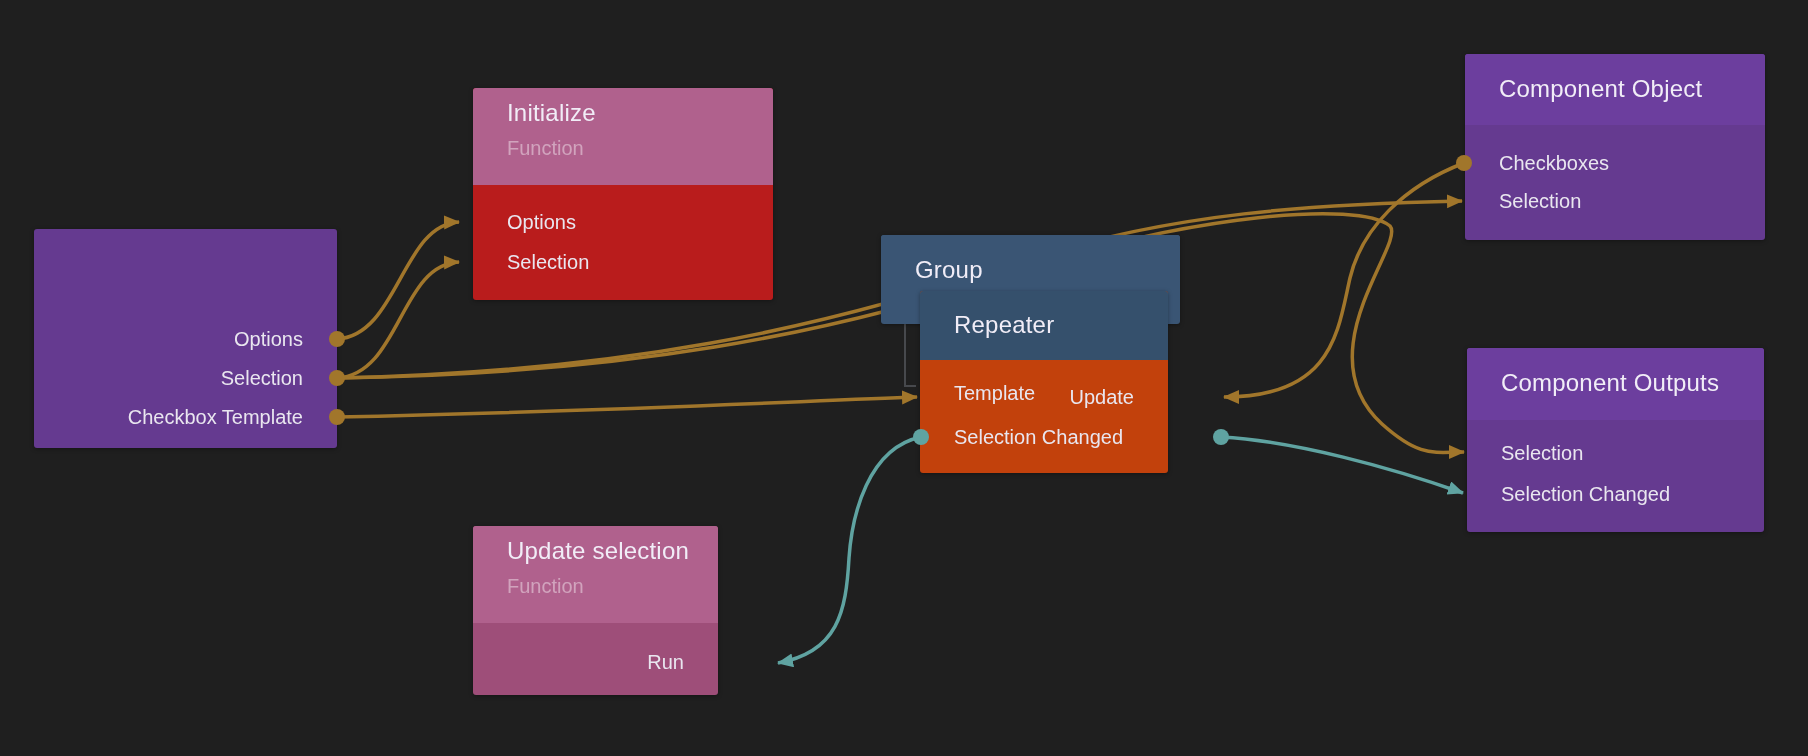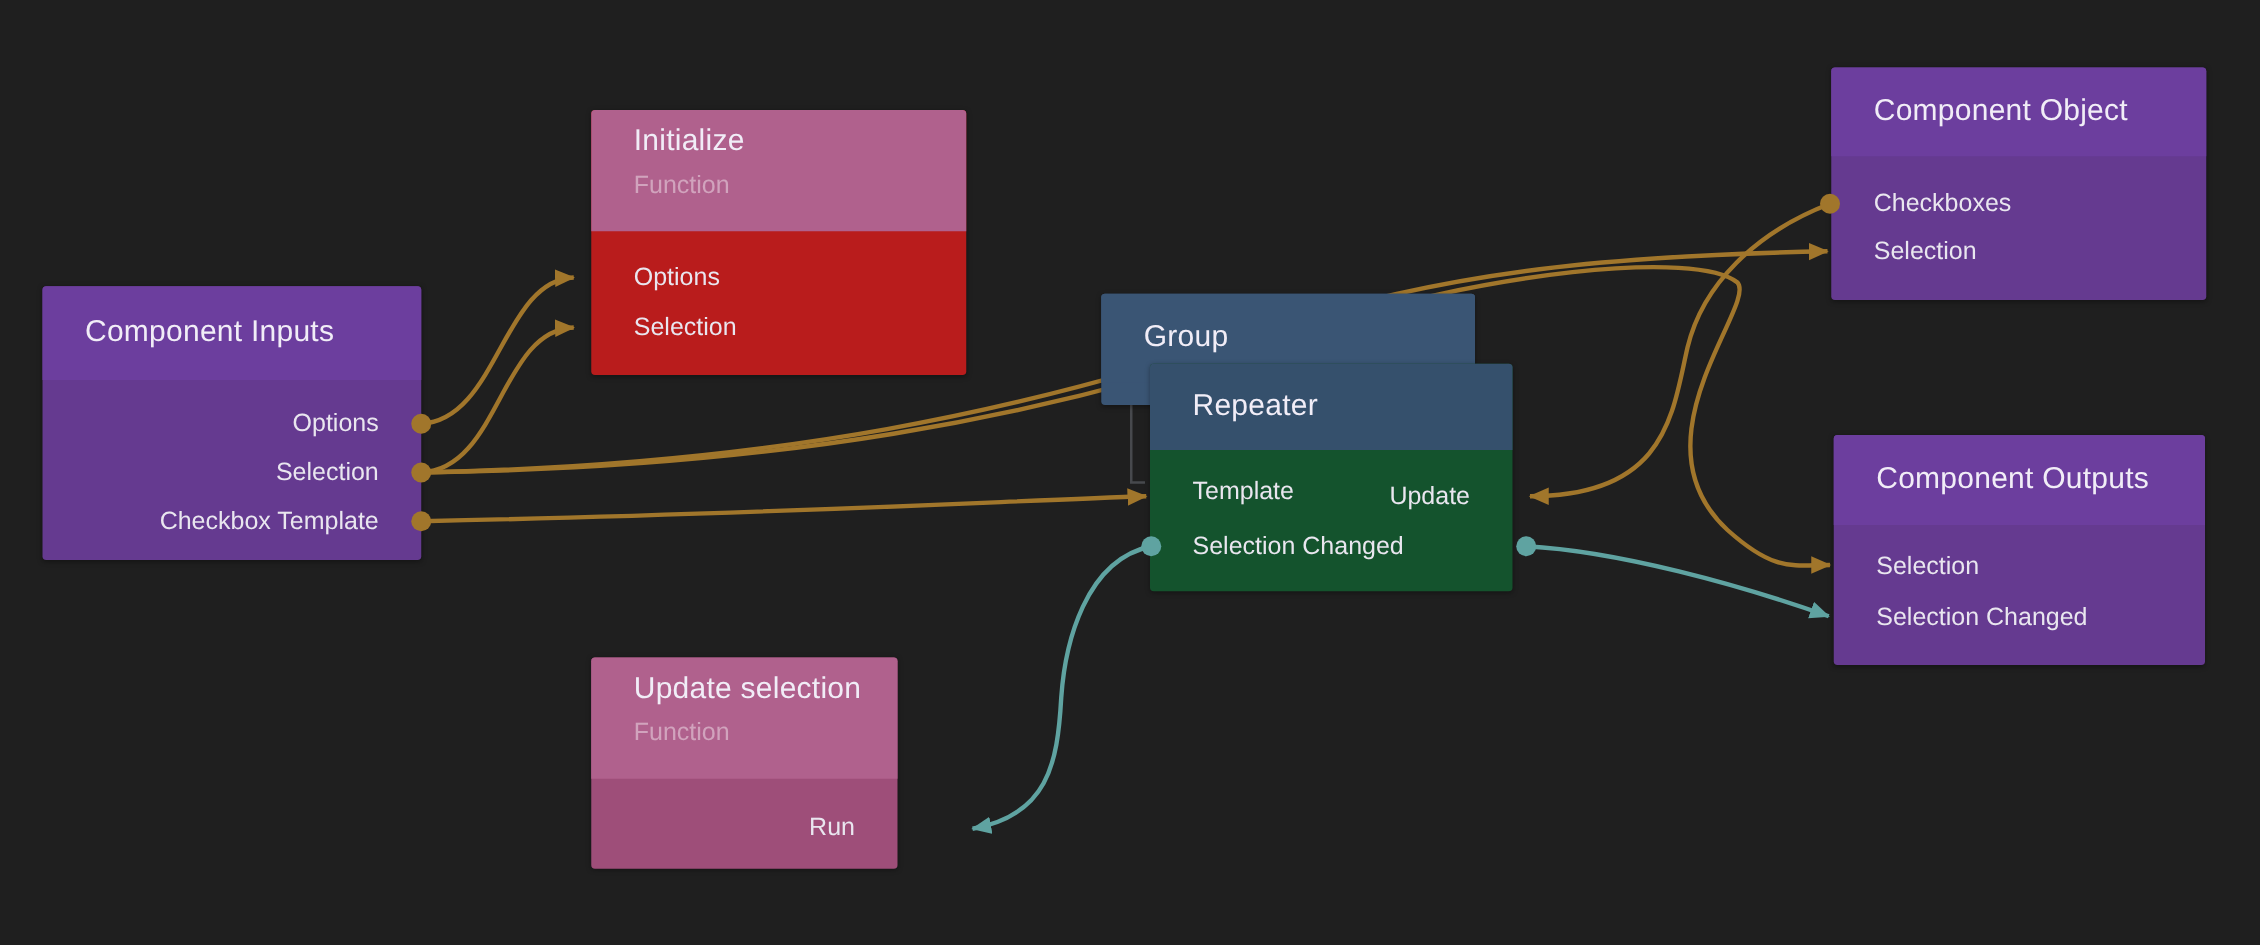--- a/index.html
+++ b/index.html
@@ -45,41 +45,38 @@
         <path d="M337,378 C620,372 820,330 1020,262 C1170,212 1320,204 1462,201" class="wire" stroke="#a1762b" marker-end="url(#arrow-gold)" style="pointer-events: stroke;"></path>
         <path d="M337,378 C620,374 830,336 1030,268 C1190,216 1358,200 1390,226 C1406,244 1304,352 1382,424 C1420,458 1434,452 1464,452" class="wire" stroke="#a1762b" marker-end="url(#arrow-gold)" style="pointer-events: stroke;"></path>
         <path d="M1464,163 C1404,186 1362,228 1350,278 C1338,330 1334,397 1224,397" class="wire" stroke="#a1762b" marker-end="url(#arrow-gold)" style="pointer-events: stroke;"></path>
         <path d="M1221,437 C1295,441 1392,468 1463,493" class="wire" stroke="#5fa3a1" marker-end="url(#arrow-teal)" style="pointer-events: stroke;"></path>
         <path d="M921,437 C868,448 852,515 849,558 C846,612 838,652 778,663" class="wire" stroke="#5fa3a1" marker-end="url(#arrow-teal)" style="pointer-events: stroke;"></path>
       </g>
   </svg>
 
   <div id="node-layer">
       <div class="node" style="left: 34px; top: 229px; width: 303px; height: 219px; background: rgb(101, 58, 144);">
-        <div class="header" style="height: 75px; background: rgb(108, 62, 158);">
-          <div class="title" style="top: 22.5px;">Component Inputs</div>
-        </div>
         <div class="port right" style="top: 95px;"><span>Options</span></div>
         <div class="port right" style="top: 134px;"><span>Selection</span></div>
         <div class="port right" style="top: 173px;"><span>Checkbox Template</span></div>
       </div>
       <div class="node" style="left: 473px; top: 88px; width: 300px; height: 212px; background: #b91c1c;">
         <div class="header" style="height: 97px; background: rgb(176, 97, 141);">
           <div class="title" style="top: 10.5px;">Initialize</div>
           <div class="subtitle" style="top: 48.5px;">Function</div>
         </div>
         <div class="port left" style="top: 119px;"><span>Options</span></div>
         <div class="port left" style="top: 159px;"><span>Selection</span></div>
       </div>
       <div class="node" style="left: 881px; top: 198px; width: 299px; height: 89px; background: rgb(58, 85, 116); margin-top: 37px;">
         <div class="header" style="height: 71px; background: rgb(58, 85, 116);">
           <div class="title" style="top: 20.5px;">Group</div>
         </div>
       </div>
-      <div class="node" style="left: 920px; top: 291px; width: 290px; height: 182px; background: #14532d;">
+      <div class="node" style="left: 920px; top: 291px; width: 248px; height: 182px; background: #c2410c;">
         <div class="header" style="height: 69px; background: rgb(53, 80, 108);">
           <div class="title" style="top: 19.5px;">Repeater</div>
         </div>
         <div class="port left" style="top: 87px;"><span>Template</span></div>
         <div class="port right" style="top: 91px;"><span>Update</span></div>
         <div class="port left" style="top: 131px;"><span>Selection Changed</span></div>
       </div>
       <div class="node" style="left: 1465px; top: 54px; width: 300px; height: 186px; background: rgb(101, 58, 144);">
         <div class="header" style="height: 71px; background: rgb(108, 62, 158);">
           <div class="title" style="top: 20.5px;">Component Object</div>

